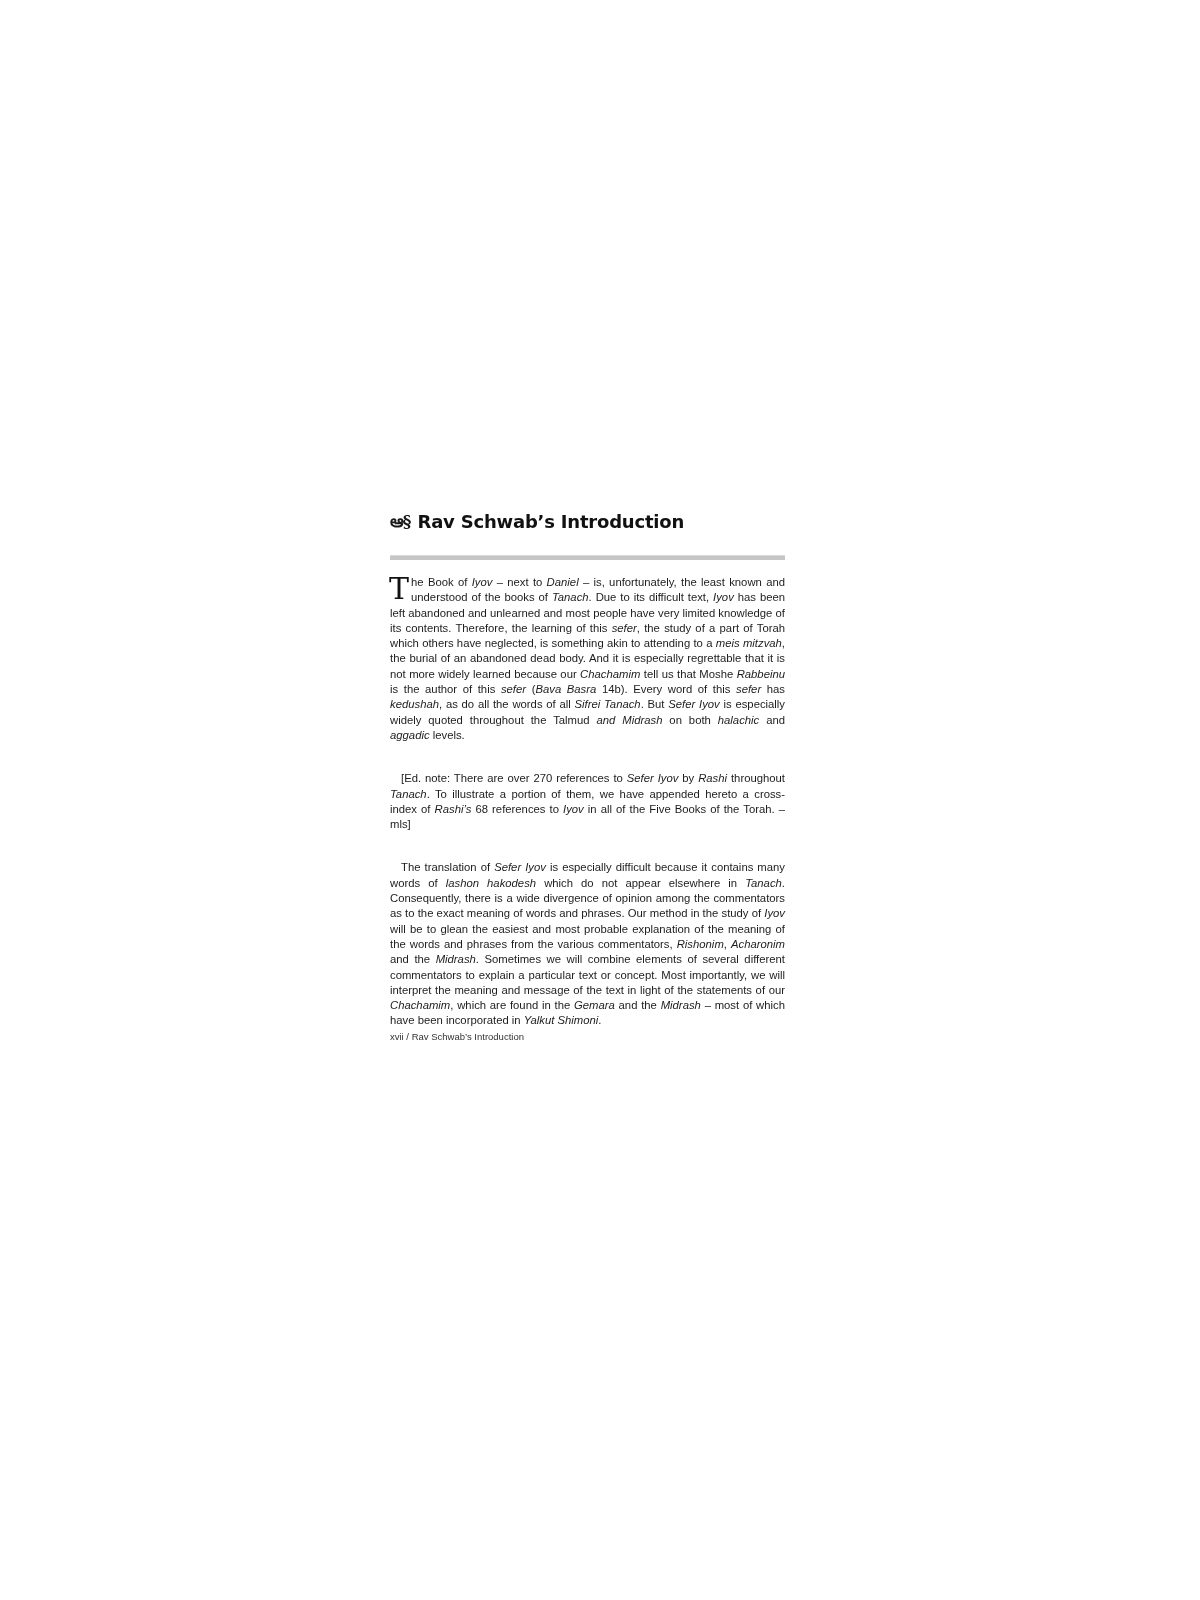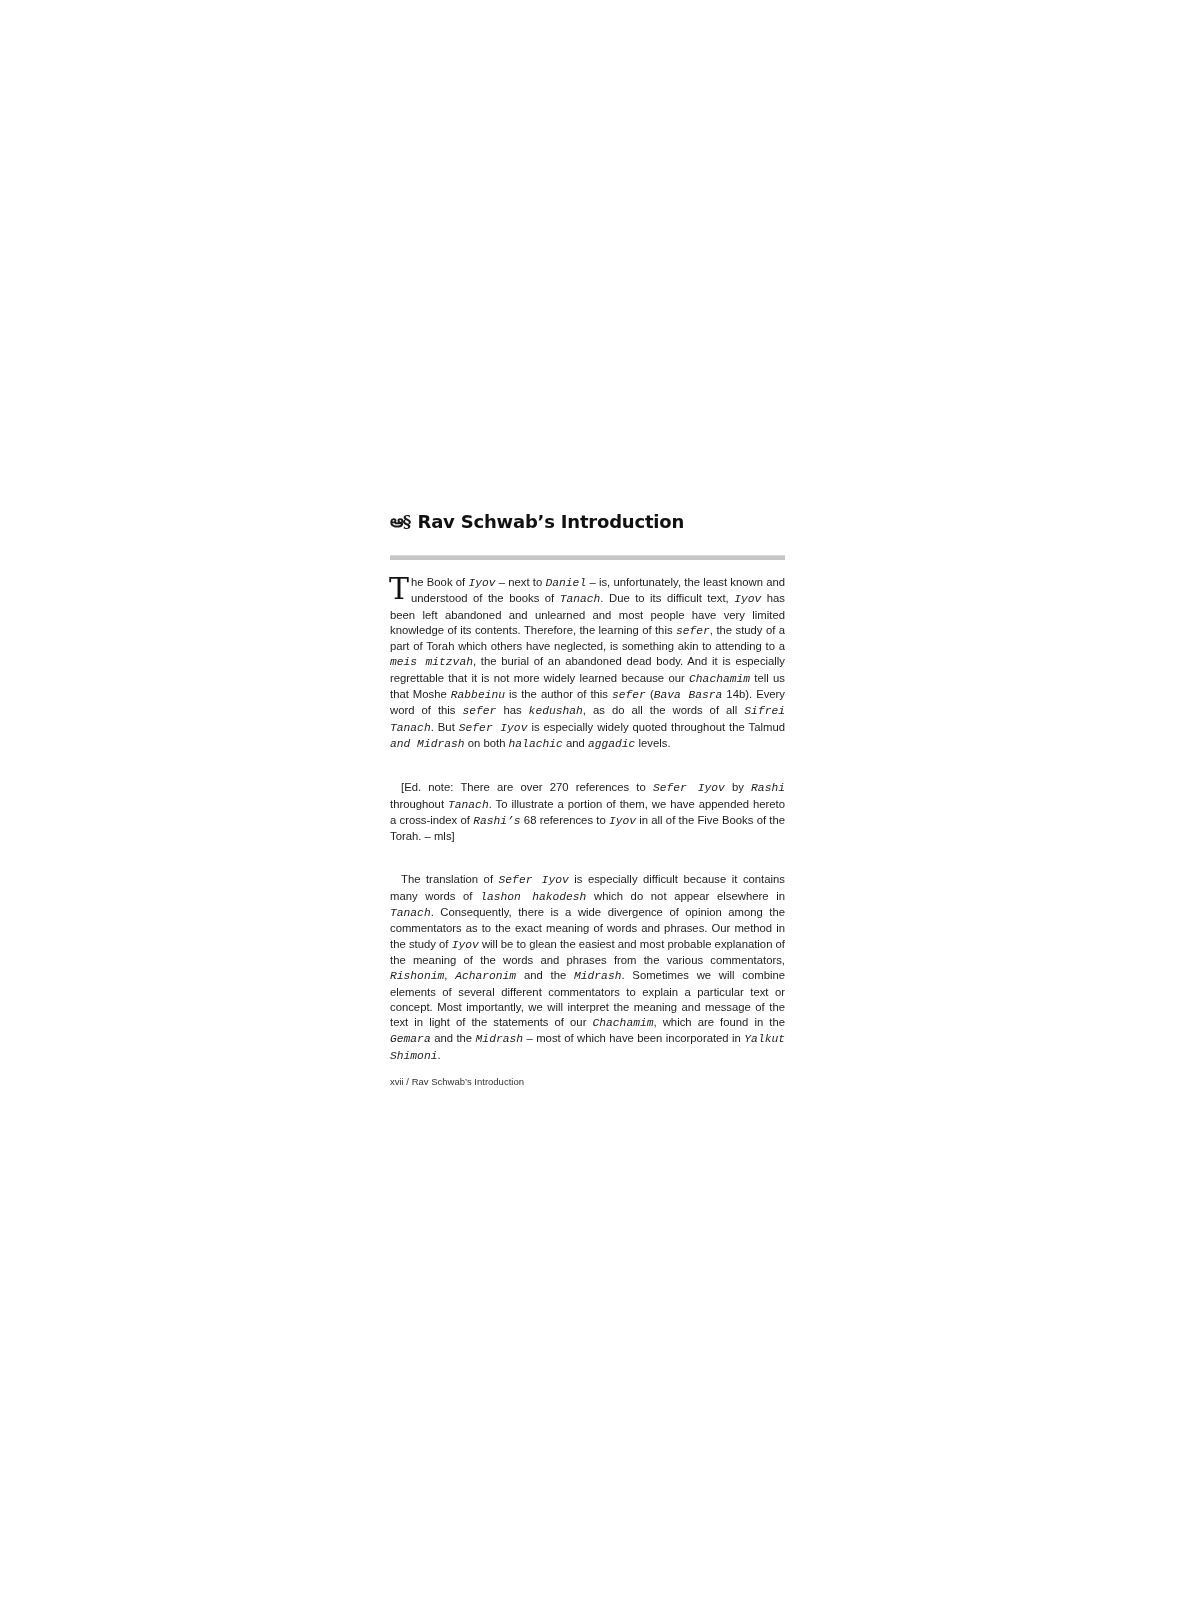--- a/index.html
+++ b/index.html
@@ -54,23 +54,23 @@
   .body-text p { margin: 0; }
   .body-text p.indent { text-indent: 11px; margin-top: 28px; }
   .dropcap {
     float: left;
     font-family: "DejaVu Serif", serif;
     font-size: 30px;
     line-height: 26px;
     margin: 1px 2px 0 -1px;
     color: #111;
   }
-  .body-text i { font-style: italic; font-family: Liberation Mono, monospace; }
+  .body-text i { font-style: italic; }
   .footer {
-    margin-top: 12px;
+    margin-top: 2px;
     font-size: 9.5px;
     color: #333;
   }
 </style>
 </head>
 <body>
 
 <div class="page">
   <h1 class="heading">
     <span class="orn">ఆ§</span>

